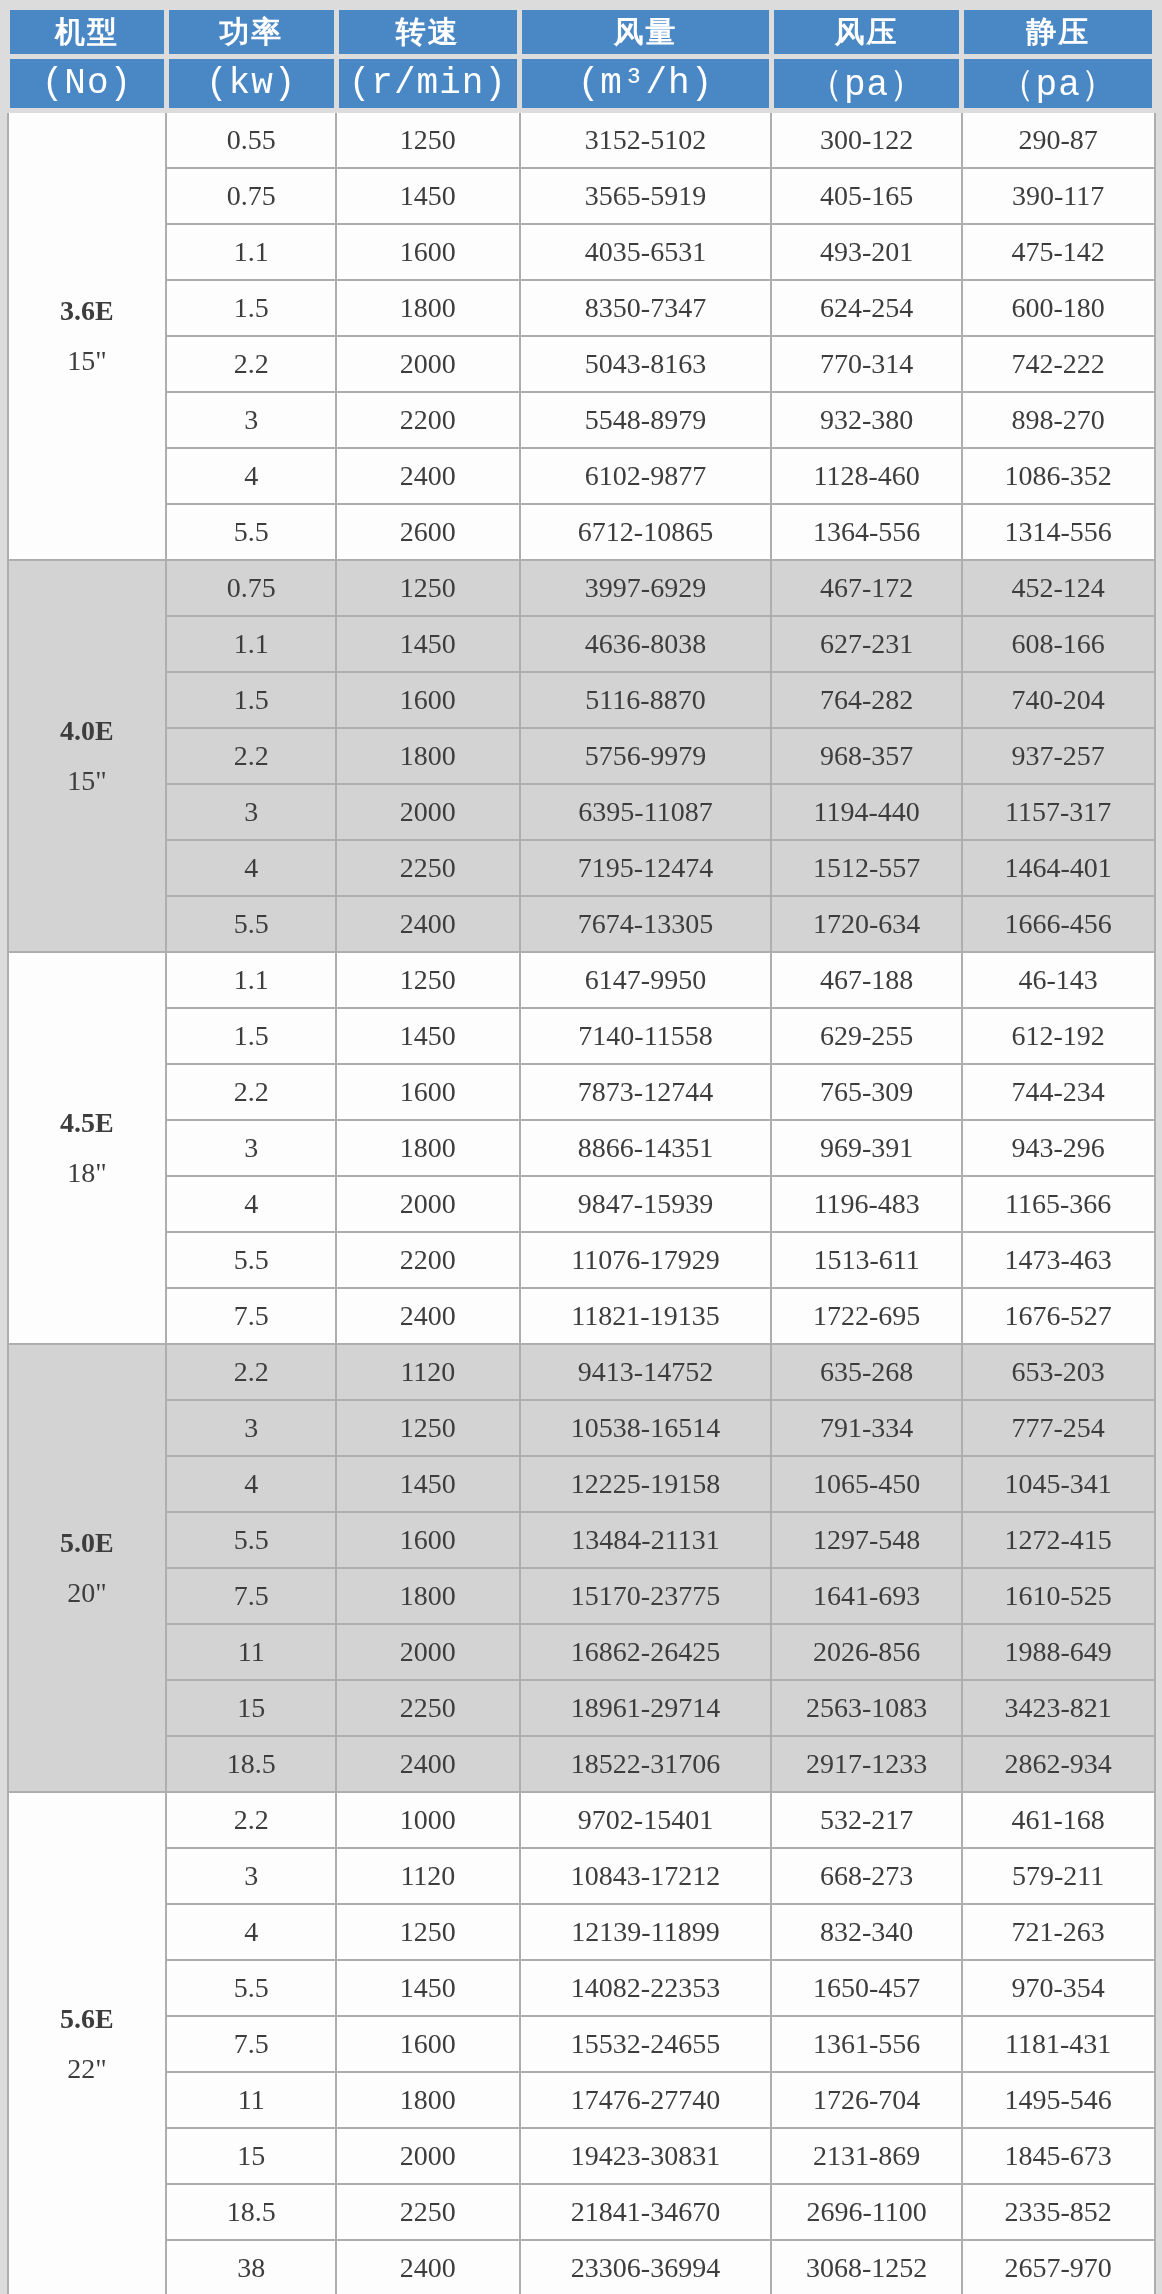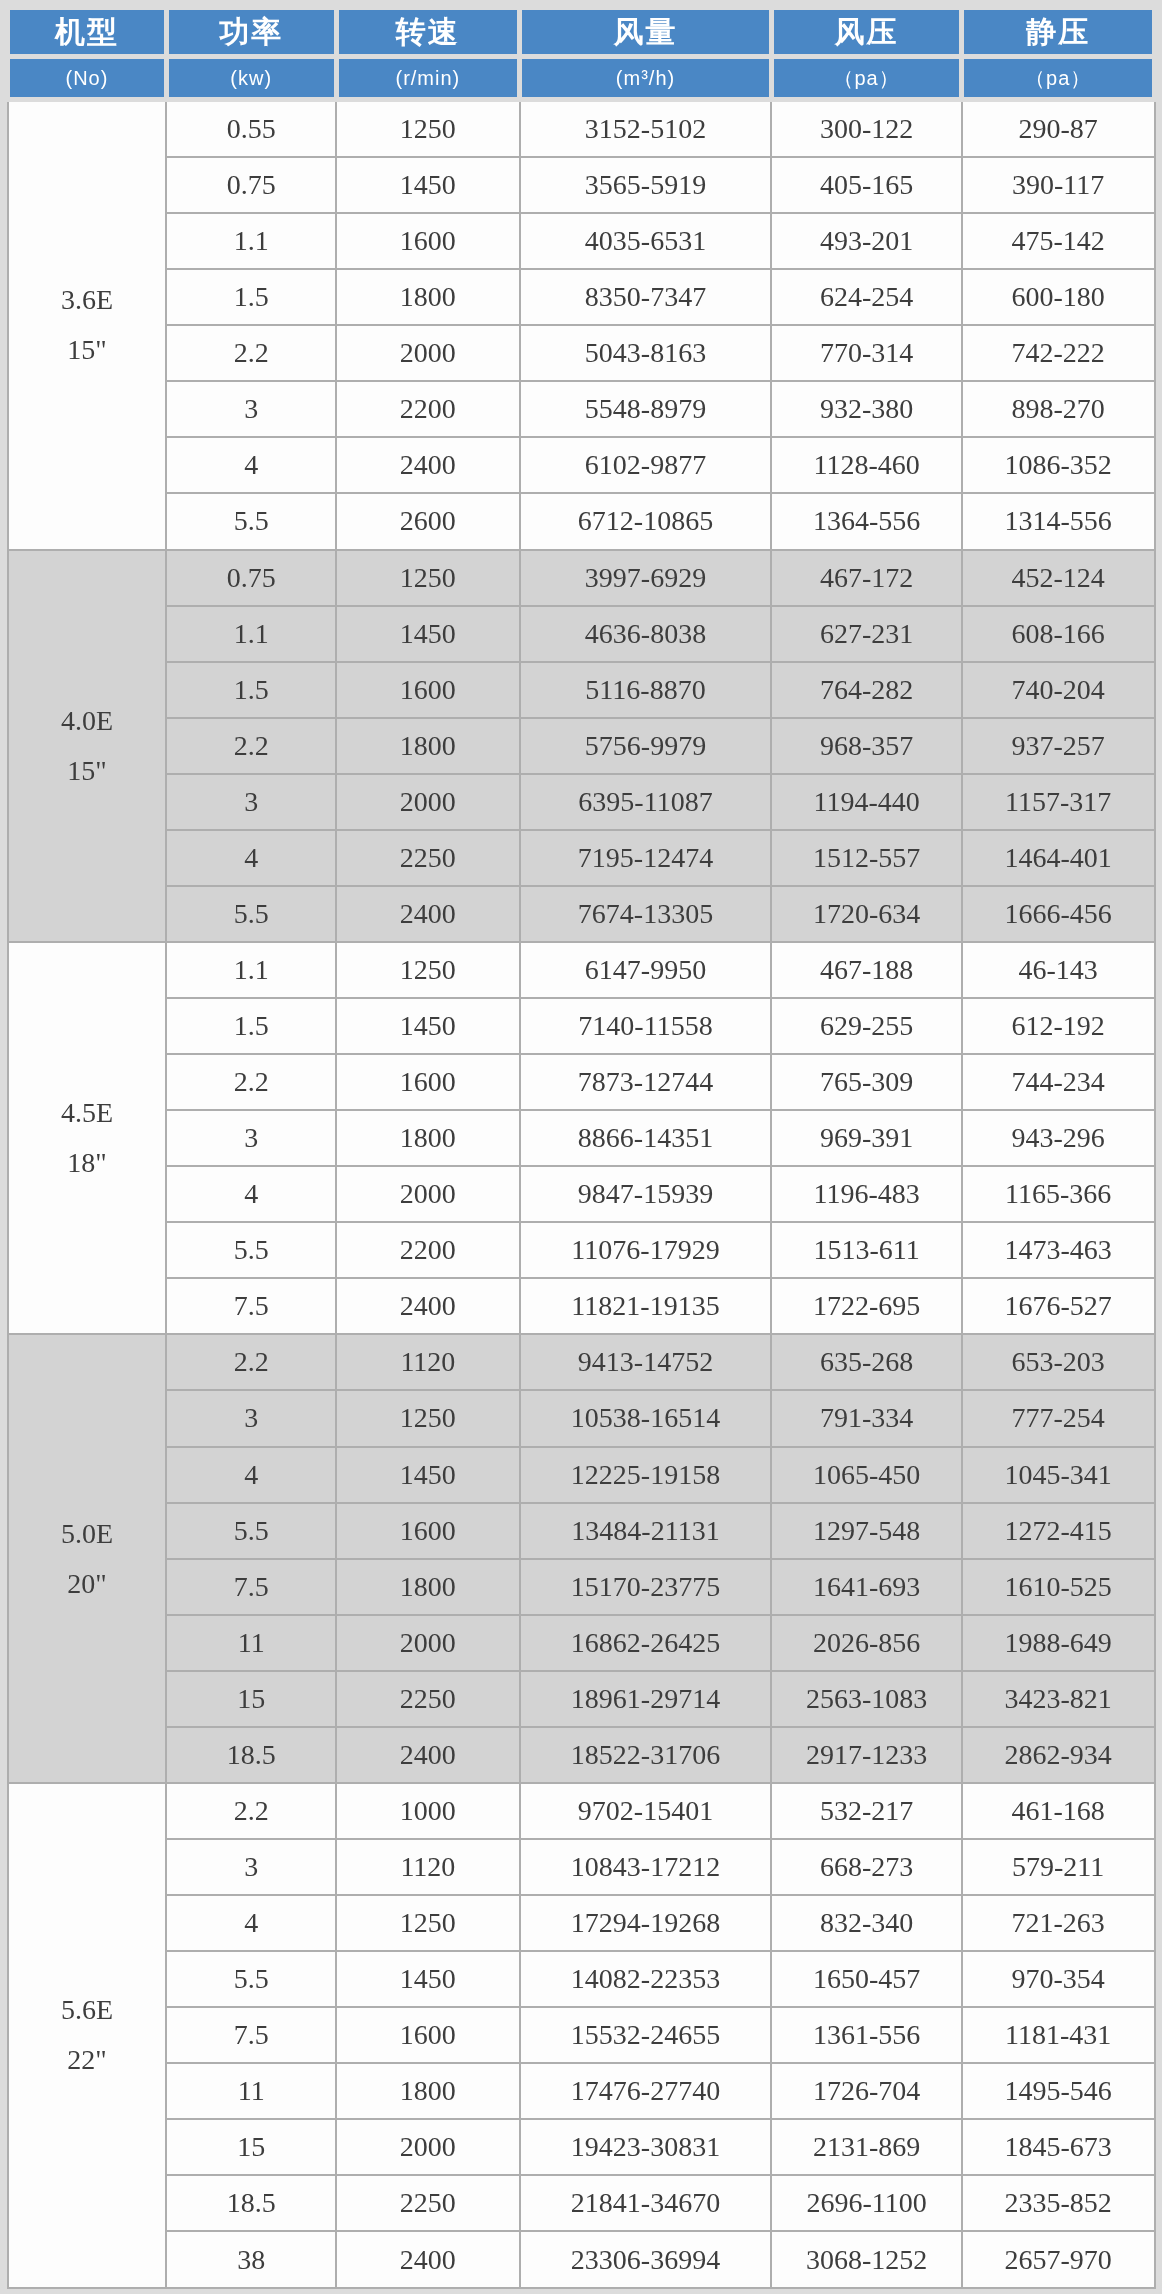--- a/index.html
+++ b/index.html
@@ -32,42 +32,42 @@
   }
   table.spec thead tr.hdr-main th {
     height: 44px;
     font-family: "Liberation Sans", sans-serif;
     font-weight: 700;
     font-size: 30px;
     letter-spacing: 2px;
   }
   table.spec thead tr.hdr-units th {
     height: 38px;
-    font-family: Liberation Sans, sans-serif;
+    font-family: Liberation Mono, monospace;
     font-weight: 400;
-    font-size: 20px;
+    font-size: 36px;
     letter-spacing: 1px;
   }
   
   table.spec td {
     border: 2px solid #aeaeae;
     text-align: center;
     vertical-align: middle;
     font-family: "Liberation Serif", serif;
     font-size: 28px;
     color: #3d3d3d;
     height: 54px;
     padding: 0;
     overflow: hidden;
     white-space: nowrap;
   }
   tr.light td { background: #fdfdfd; }
   tr.dark td  { background: #d3d3d3; }
   td.model-cell div { line-height: 1.0; }
-  td.model-cell .model-line { margin-bottom: 22px; }
+  td.model-cell .model-line { margin-bottom: 22px; font-weight: bold; }
 </style>
 </head>
 <body>
 
 <div class="page">
   <table class="spec">
     <colgroup>
       <col style="width:13.85%">
       <col style="width:14.80%">
       <col style="width:16.00%">
@@ -334,21 +334,21 @@
         <tr class="light">
           <td>3</td>
           <td>1120</td>
           <td>10843-17212</td>
           <td>668-273</td>
           <td>579-211</td>
         </tr>
         <tr class="light">
           <td>4</td>
           <td>1250</td>
-          <td>17294-19268</td>
+          <td>12139-11899</td>
           <td>832-340</td>
           <td>721-263</td>
         </tr>
         <tr class="light">
           <td>5.5</td>
           <td>1450</td>
           <td>14082-22353</td>
           <td>1650-457</td>
           <td>970-354</td>
         </tr>

